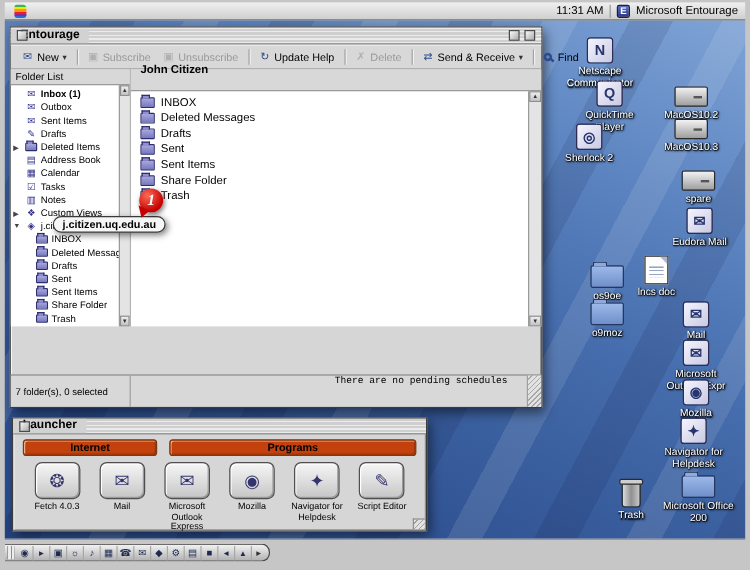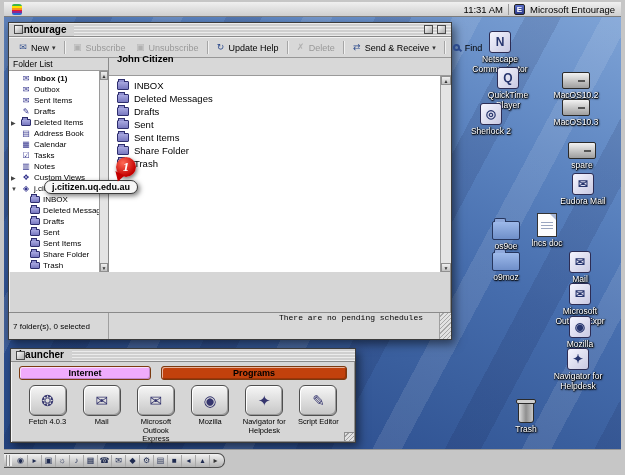--- a/index.html
+++ b/index.html
@@ -112,21 +112,21 @@
     box-shadow:1px 2px 4px rgba(0,0,0,.55); z-index:61; }
   .note1::after { content:""; position:absolute; left:-3px; bottom:-4px; width:0; height:0;
     border-style:solid; border-width:8px 3px 0 7px; border-color:#c40000 transparent transparent transparent; transform:rotate(28deg); }
 
   
   .launcher { left:6px; top:331px; width:346px; height:95px; z-index:30; display:flex; flex-direction:column; }
   .l-body { flex:1; padding:4px 8px 2px; }
   .l-tabs { display:flex; gap:10px; }
   .l-tab { height:14px; border:1px solid #7a3a10; border-radius:3px; display:flex; align-items:center; justify-content:center;
     font-size:9px; font-weight:bold; box-shadow:inset 1px 1px 0 rgba(255,255,255,.6), inset -1px -1px 0 rgba(0,0,0,.2); }
-  .l-tab.internet { width:132px; background:#f0abfc; }
+  .l-tab.internet { width:112px; background:#c2410c; }
   .l-tab.programs { flex:1; background:#c2410c; }
   .l-grid { display:flex; justify-content:space-between; margin-top:5px; padding:0 2px; }
   .l-item { width:53px; display:flex; flex-direction:column; align-items:center; }
   .l-btn { width:38px; height:31px; border:1px solid #4f4f4f; border-radius:6px;
     background:linear-gradient(#f6f6f6,#c6c6c6); box-shadow:inset 1px 1px 0 #fff, inset -1px -1px 0 #9a9a9a;
     display:flex; align-items:center; justify-content:center; font-size:15px; color:#35356e; }
   .l-lbl { font-size:7.5px; text-align:center; line-height:1.15; margin-top:2px; }
   .l-grow { position:absolute; right:1px; bottom:1px; width:10px; height:9px;
     background:repeating-linear-gradient(135deg,#e2e2e2 0 2px,#a0a0a0 2px 3px); border-left:1px solid #8f8f8f; border-top:1px solid #8f8f8f; }
 
@@ -252,20 +252,26 @@
           <span>✦</span>
         </div>
       </div>
     <div class="di-label">Navigator for Helpdesk</div>
   </div>
   <div class="dicon" style="left:490px;top:379px">
     <div class="di-art">
         <div class="trashart"></div>
       </div>
     <div class="di-label">Trash</div>
+  </div>
+  <div class="dicon" style="left:546px;top:371px">
+    <div class="di-art">
+        <div class="fol"></div>
+      </div>
+    <div class="di-label">Microsoft Office 200</div>
   </div>
 
   <div class="window ent">
     <div class="pinbar">
       <span class="wb close"></span>
       <span class="wtitle">Entourage</span>
       <span class="wb r1"></span>
       <span class="wb r2"></span>
     </div>
 

